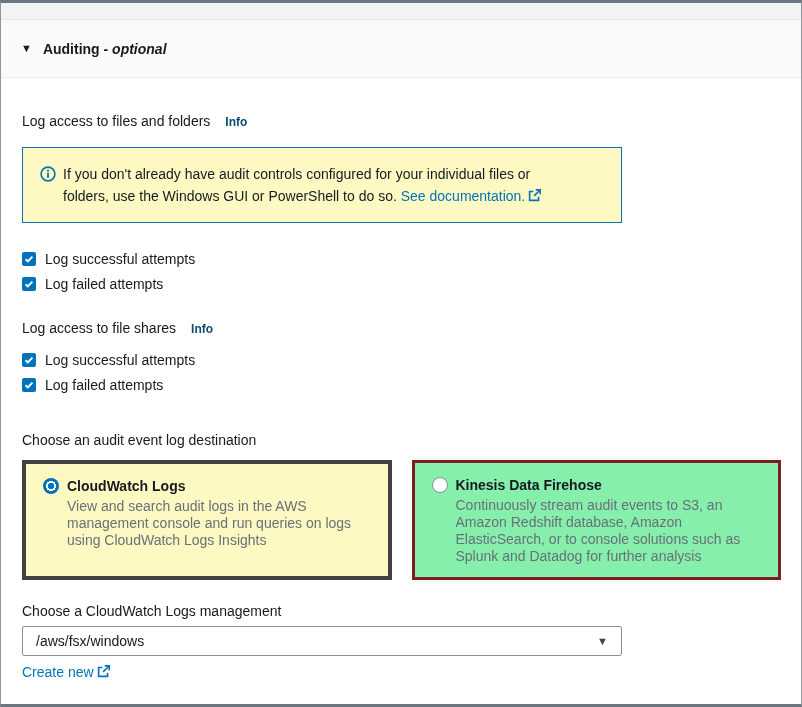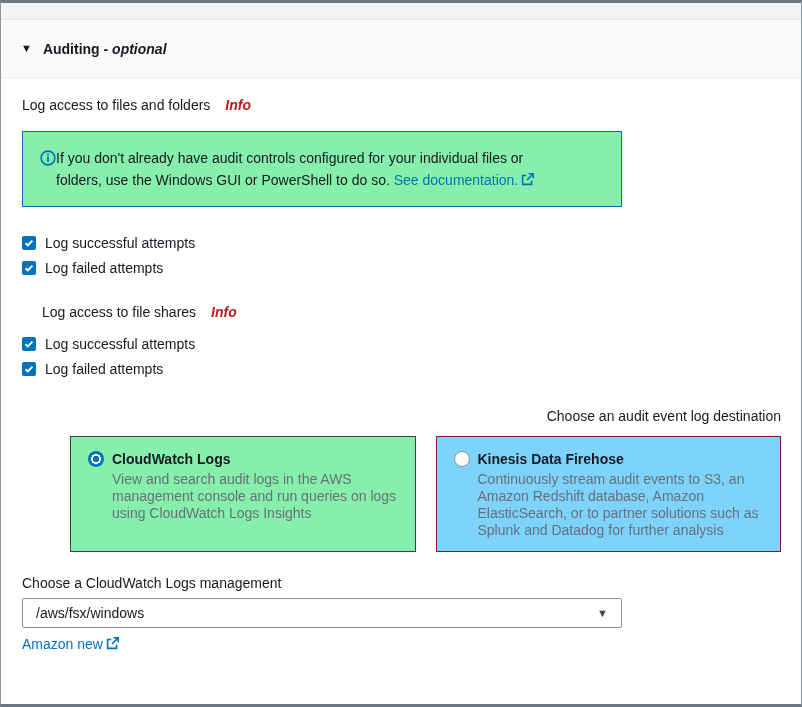--- a/index.html
+++ b/index.html
@@ -21,54 +21,54 @@
   .top-strip { height:17px; background:#f2f3f3; border-bottom:1px solid #e7eaea; }
   .section-header {
     height:58px; background:#fafafa; border-bottom:1px solid #eaeded;
     display:flex; align-items:center; padding:0 20px; gap:11px; cursor:pointer;
   }
   .collapse-triangle { font-size:11px; color:#16191f; line-height:1; }
   .section-title { font-size:14px; font-weight:700; color:#16191f; }
   .section-title .suffix { font-style:italic; }
   .content { padding:18px 20px 0 21px; }
 
-  .label-row { display:flex; align-items:baseline; gap:15px; margin-top:0; }
+  .label-row { display:flex; align-items:baseline; gap:15px; margin-top:16px; }
   .field-label { font-size:14px; color:#16191f; line-height:18px; }
-  .info-link { color:#b91c1c; font-weight:700; text-decoration:none; cursor:pointer; font-size:14px;font-style:italic; }
+  .info-link { color:#0c4a6e; font-weight:700; text-decoration:none; cursor:pointer; font-size:12px; }
   .field-desc { color:#687078; line-height:19px; margin-top:3px; max-width:760px; }
 
   .info-box {
     margin-top:17px; width:600px; min-height:75px;
-    border:1px solid #0073bb; background:#86efac;
-    display:flex; gap:0; padding:15px 14px 14px 17px;
+    border:1px solid #0073bb; background:#fef9c3;
+    display:flex; gap:7px; padding:15px 14px 14px 17px;
   }
   .info-box .ibx-icon { flex:0 0 auto; margin-top:3px; }
   .info-box .ibx-text { max-width:510px; line-height:22px; color:#16191f; }
   .doc-link { color:#0073bb; text-decoration:none; cursor:pointer; }
   .ext-icon { display:inline-block; vertical-align:-1px; color:#0073bb; margin-left:3px; }
 
   .cb-group { margin-top:26px; }
   .cb-group.tight { margin-top:13px; }
   .cb-row { display:flex; align-items:center; gap:9px; height:20px; margin-bottom:5px; }
   .checkbox {
     width:14px; height:14px; border-radius:2px; background:#0073bb;
     display:inline-flex; align-items:center; justify-content:center; cursor:pointer; flex:0 0 auto;
   }
   .cb-label { color:#16191f; }
 
-  .shares-label { margin-top:25px;margin-left:20px; }
-  .dest-label { margin-top:28px;text-align:right; }
+  .shares-label { margin-top:25px; }
+  .dest-label { margin-top:36px; }
 
   .cards { margin-top:11px; display:flex; gap:20px; }
   .card {
     width:370px; min-height:93px; display:flex; gap:8px;
-    padding:13px 12px 12px 17px; cursor:pointer; background:#7dd3fc;
-    border:1px solid #7f1d1d;
+    padding:13px 12px 12px 17px; cursor:pointer; background:#86efac;
+    border:3px solid #7f1d1d;
   }
-  .card.selected { border:1px solid #404040; background:#86efac;margin-left:48px; }
+  .card.selected { border:4px solid #404040; background:#fef9c3; }
   .radio {
     width:16px; height:16px; border-radius:50%; flex:0 0 auto; margin-top:1px;
     border:1px solid #879196; background:#fff; cursor:pointer;
   }
   .radio.on {
     border:none;
     background:radial-gradient(circle at 50% 50%, #0073bb 0 3px, #ffffff 3px 5px, #0073bb 5px 8px);
   }
   .card-title { font-weight:700; color:#16191f; line-height:18px; }
   .card-desc { font-size:14px; color:#687078; line-height:17px; margin-top:3px; max-width:320px; }
@@ -168,30 +168,30 @@
         <span class="radio on"></span>
         <div>
           <div class="card-title">CloudWatch Logs</div>
           <div class="card-desc">View and search audit logs in the AWS management console and run queries on logs using CloudWatch Logs Insights</div>
         </div>
       </div>
       <div class="card">
         <span class="radio"></span>
         <div>
           <div class="card-title">Kinesis Data Firehose</div>
-          <div class="card-desc">Continuously stream audit events to S3, an Amazon Redshift database, Amazon ElasticSearch, or to partner solutions such as Splunk and Datadog for further analysis</div>
+          <div class="card-desc">Continuously stream audit events to S3, an Amazon Redshift database, Amazon ElasticSearch, or to console solutions such as Splunk and Datadog for further analysis</div>
         </div>
       </div>
     </div>
 
     <div class="field-label cw-label">Choose a CloudWatch Logs management</div>
     <div class="select-box">
       <span class="select-value">/aws/fsx/windows</span>
       <span class="caret">▼</span>
     </div>
-    <div class="create-new"><a class="link-plain">Amazon new</a><span class="ext-icon"><svg width="13" height="13" viewBox="0 0 16 16">
+    <div class="create-new"><a class="link-plain">Create new</a><span class="ext-icon"><svg width="13" height="13" viewBox="0 0 16 16">
             <path d="M13 9.5V14H2V3h4.5" fill="none" stroke="currentColor" stroke-width="2"></path>
             <path d="M9.5 1H15v5.5" fill="none" stroke="currentColor" stroke-width="2"></path>
             <path d="M14.5 1.5L7.5 8.5" fill="none" stroke="currentColor" stroke-width="2"></path>
           </svg></span></div>
 
   </div>
 </div>
 
 </body></html>

